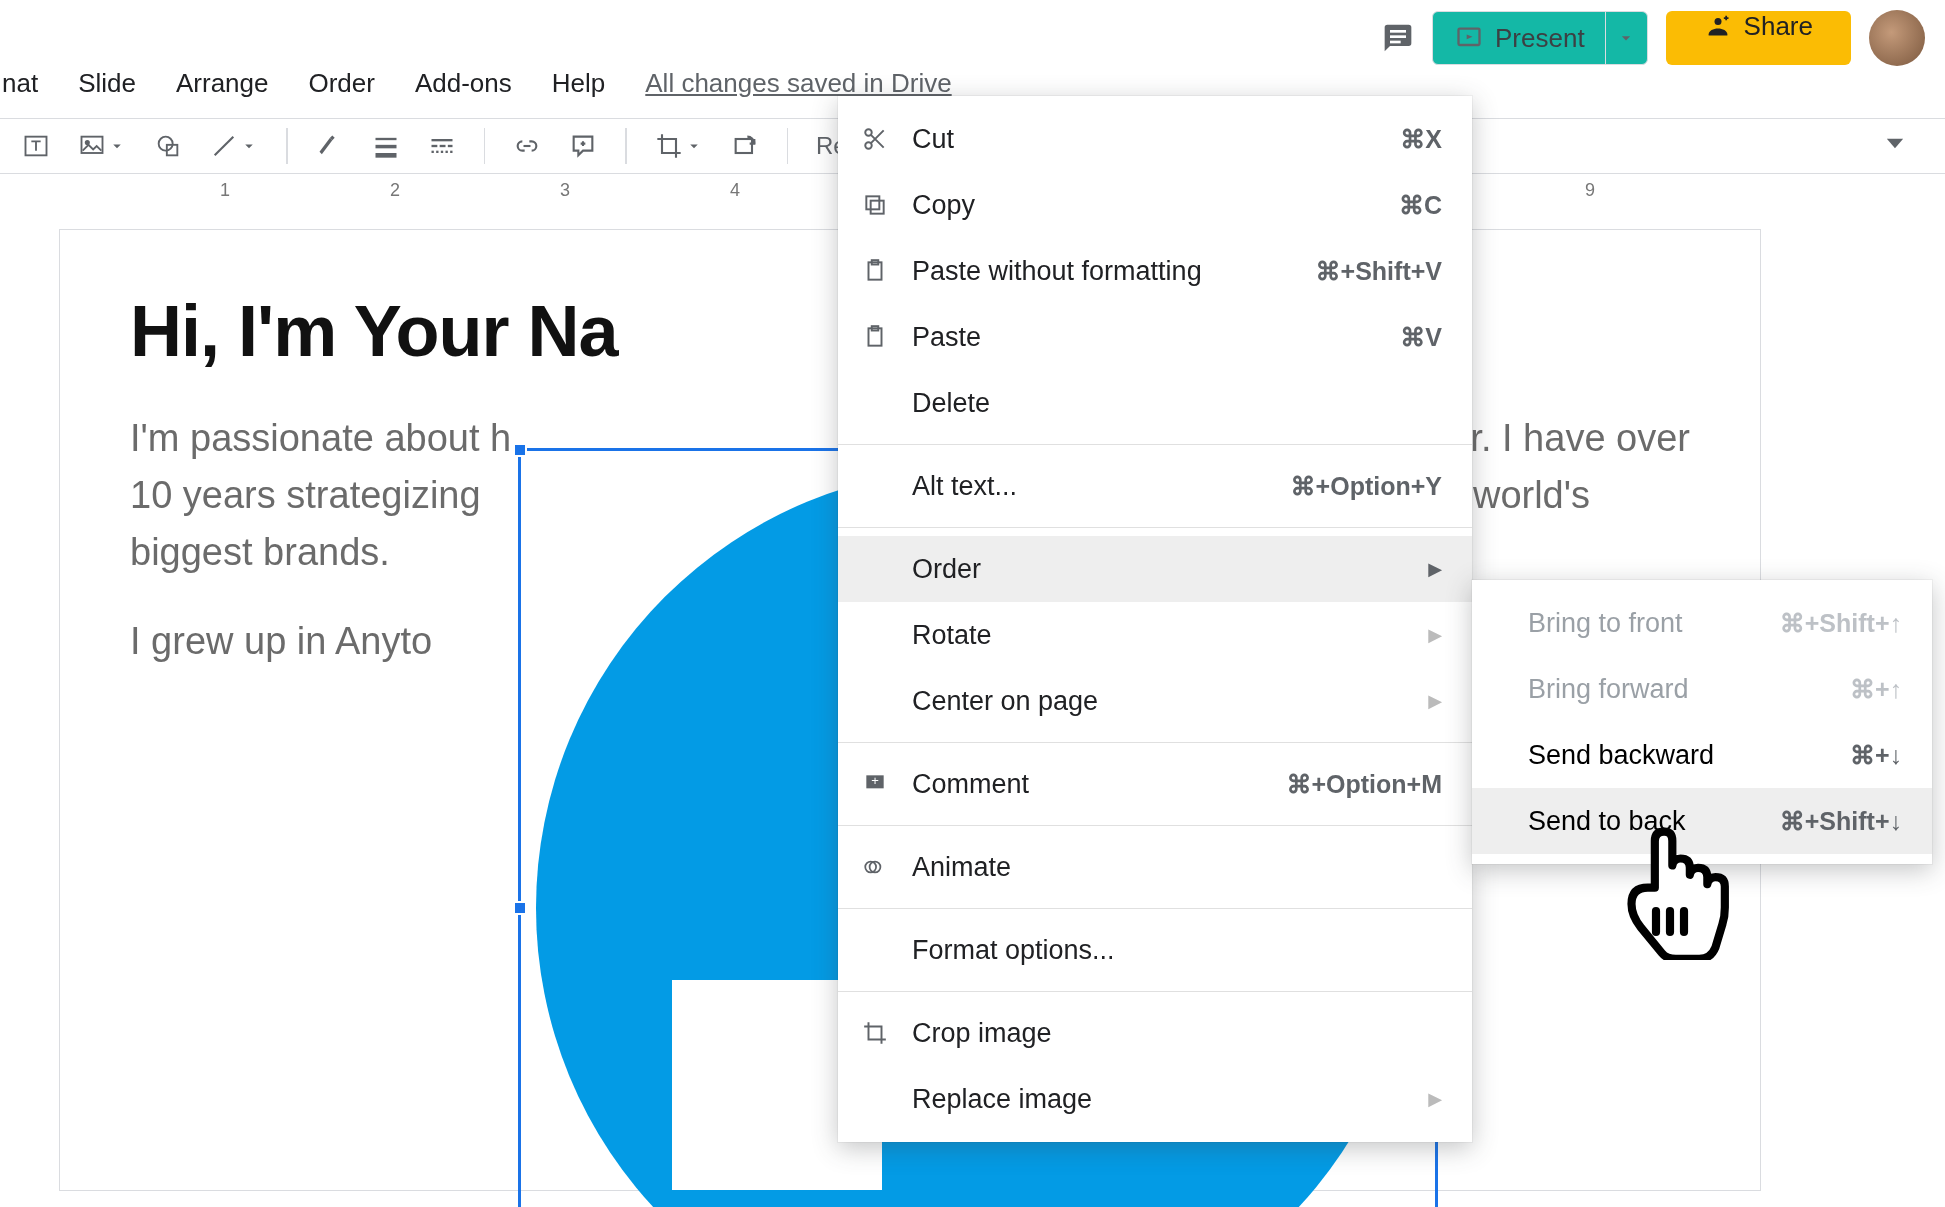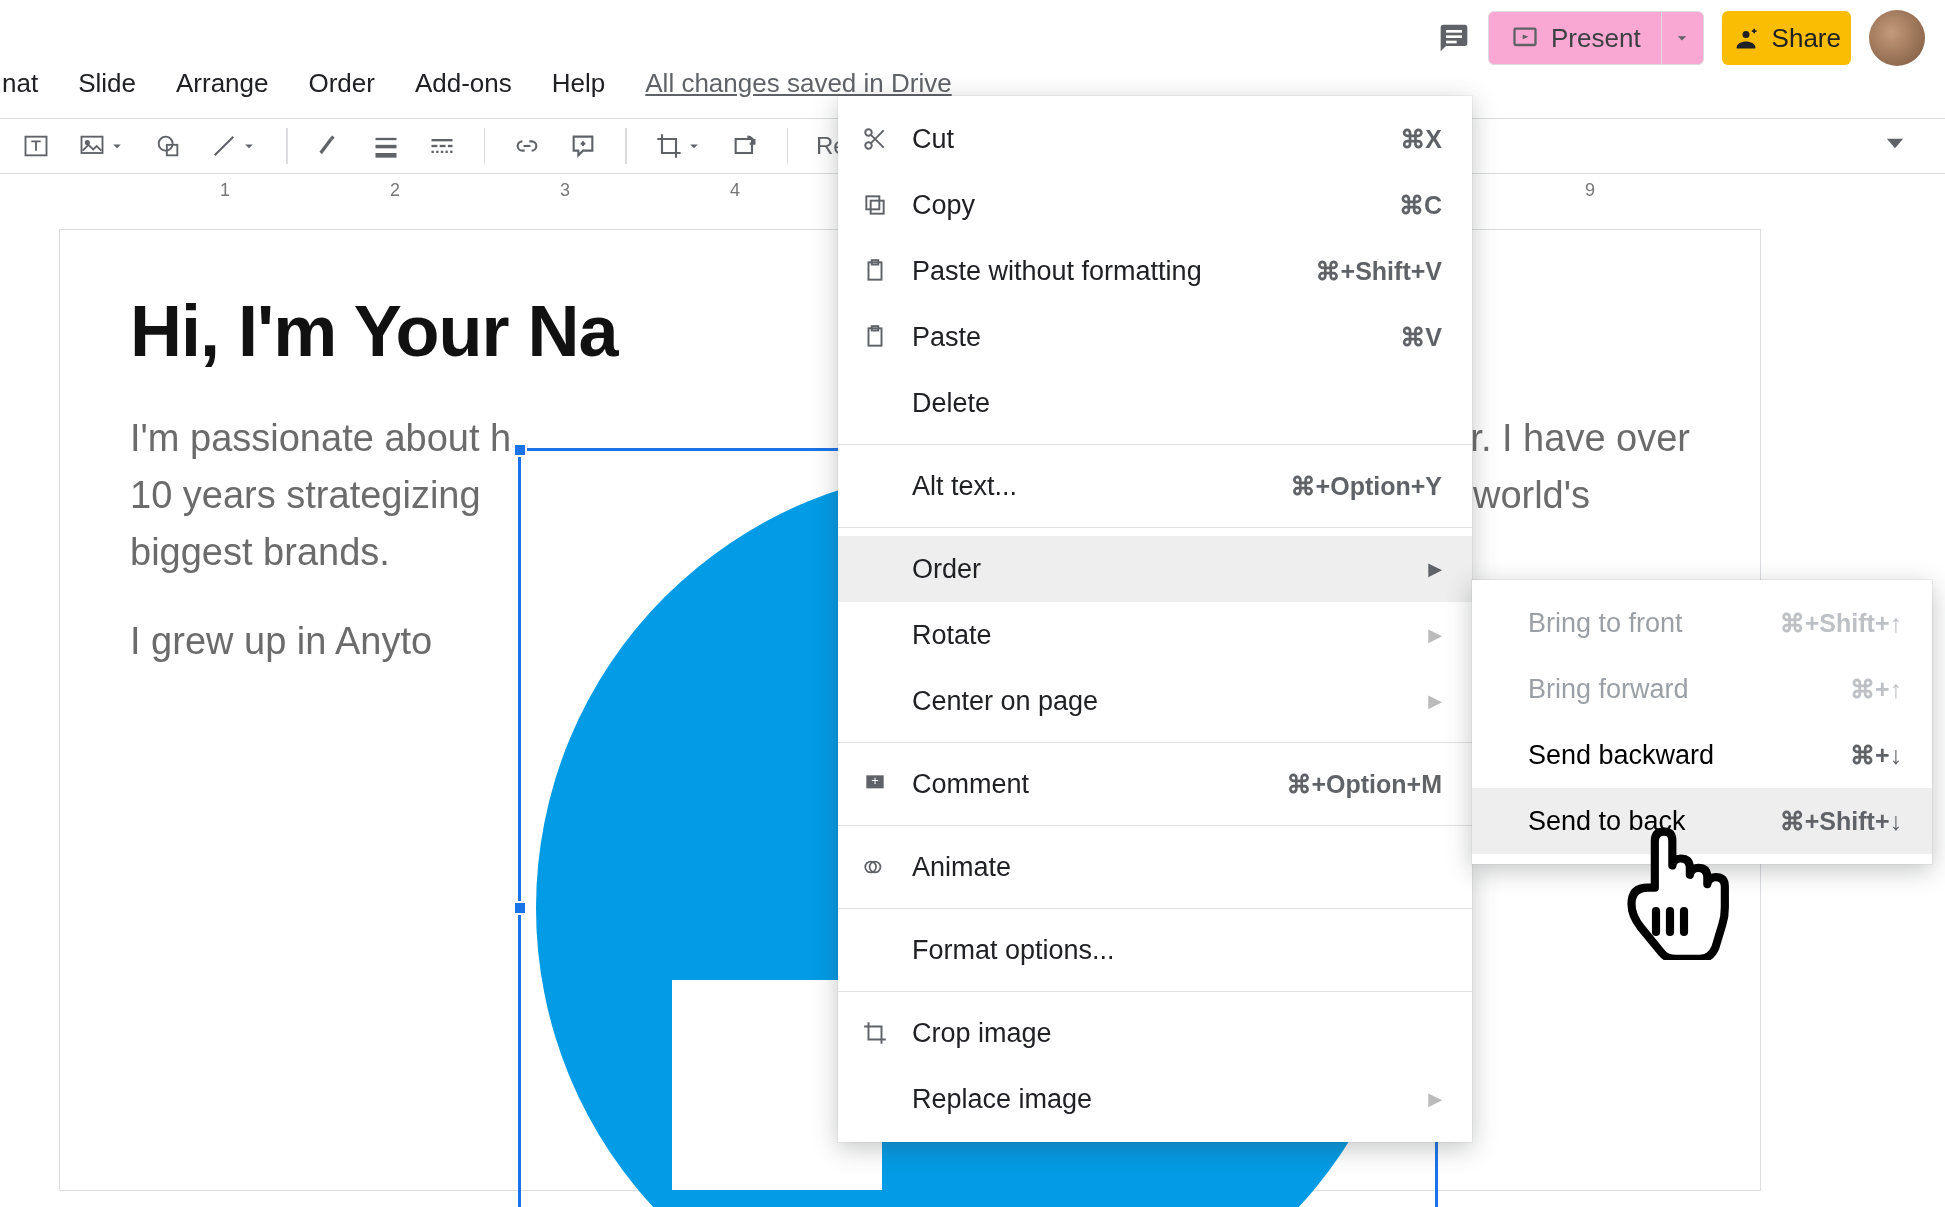--- a/index.html
+++ b/index.html
@@ -24,21 +24,21 @@
   .comments-icon {
     width: 32px; height: 32px;
     color: #5f6368;
   }
   .present-group {
     display: flex;
     border: 1.5px solid #dadce0;
     border-radius: 6px;
     overflow: hidden;
     height: 54px;
-    background: #f9a8d4;
+    background: #14b8a6;
   }
   .present-btn {
     display: flex;
     align-items: center;
     gap: 12px;
     padding: 0 20px 0 22px;
     font-size: 26px;
     color: #3c4043;
     cursor: pointer;
   }
@@ -49,23 +49,22 @@
     display: flex;
     align-items: center;
     justify-content: center;
     cursor: pointer;
   }
   .share-btn {
     background: #fbbc04;
     border-radius: 6px;
     height: 54px;
     display: flex;
-    align-items: center;
     gap: 12px;
-    padding: 0 10px;
+    padding: 0 38px;
     font-size: 26px;
     font-weight: 500;
     color: #202124;
     cursor: pointer;
   }
   .avatar {
     width: 56px; height: 56px;
     border-radius: 50%;
     background: radial-gradient(circle at 40% 40%, #c49a7a, #7a573d);
   }

